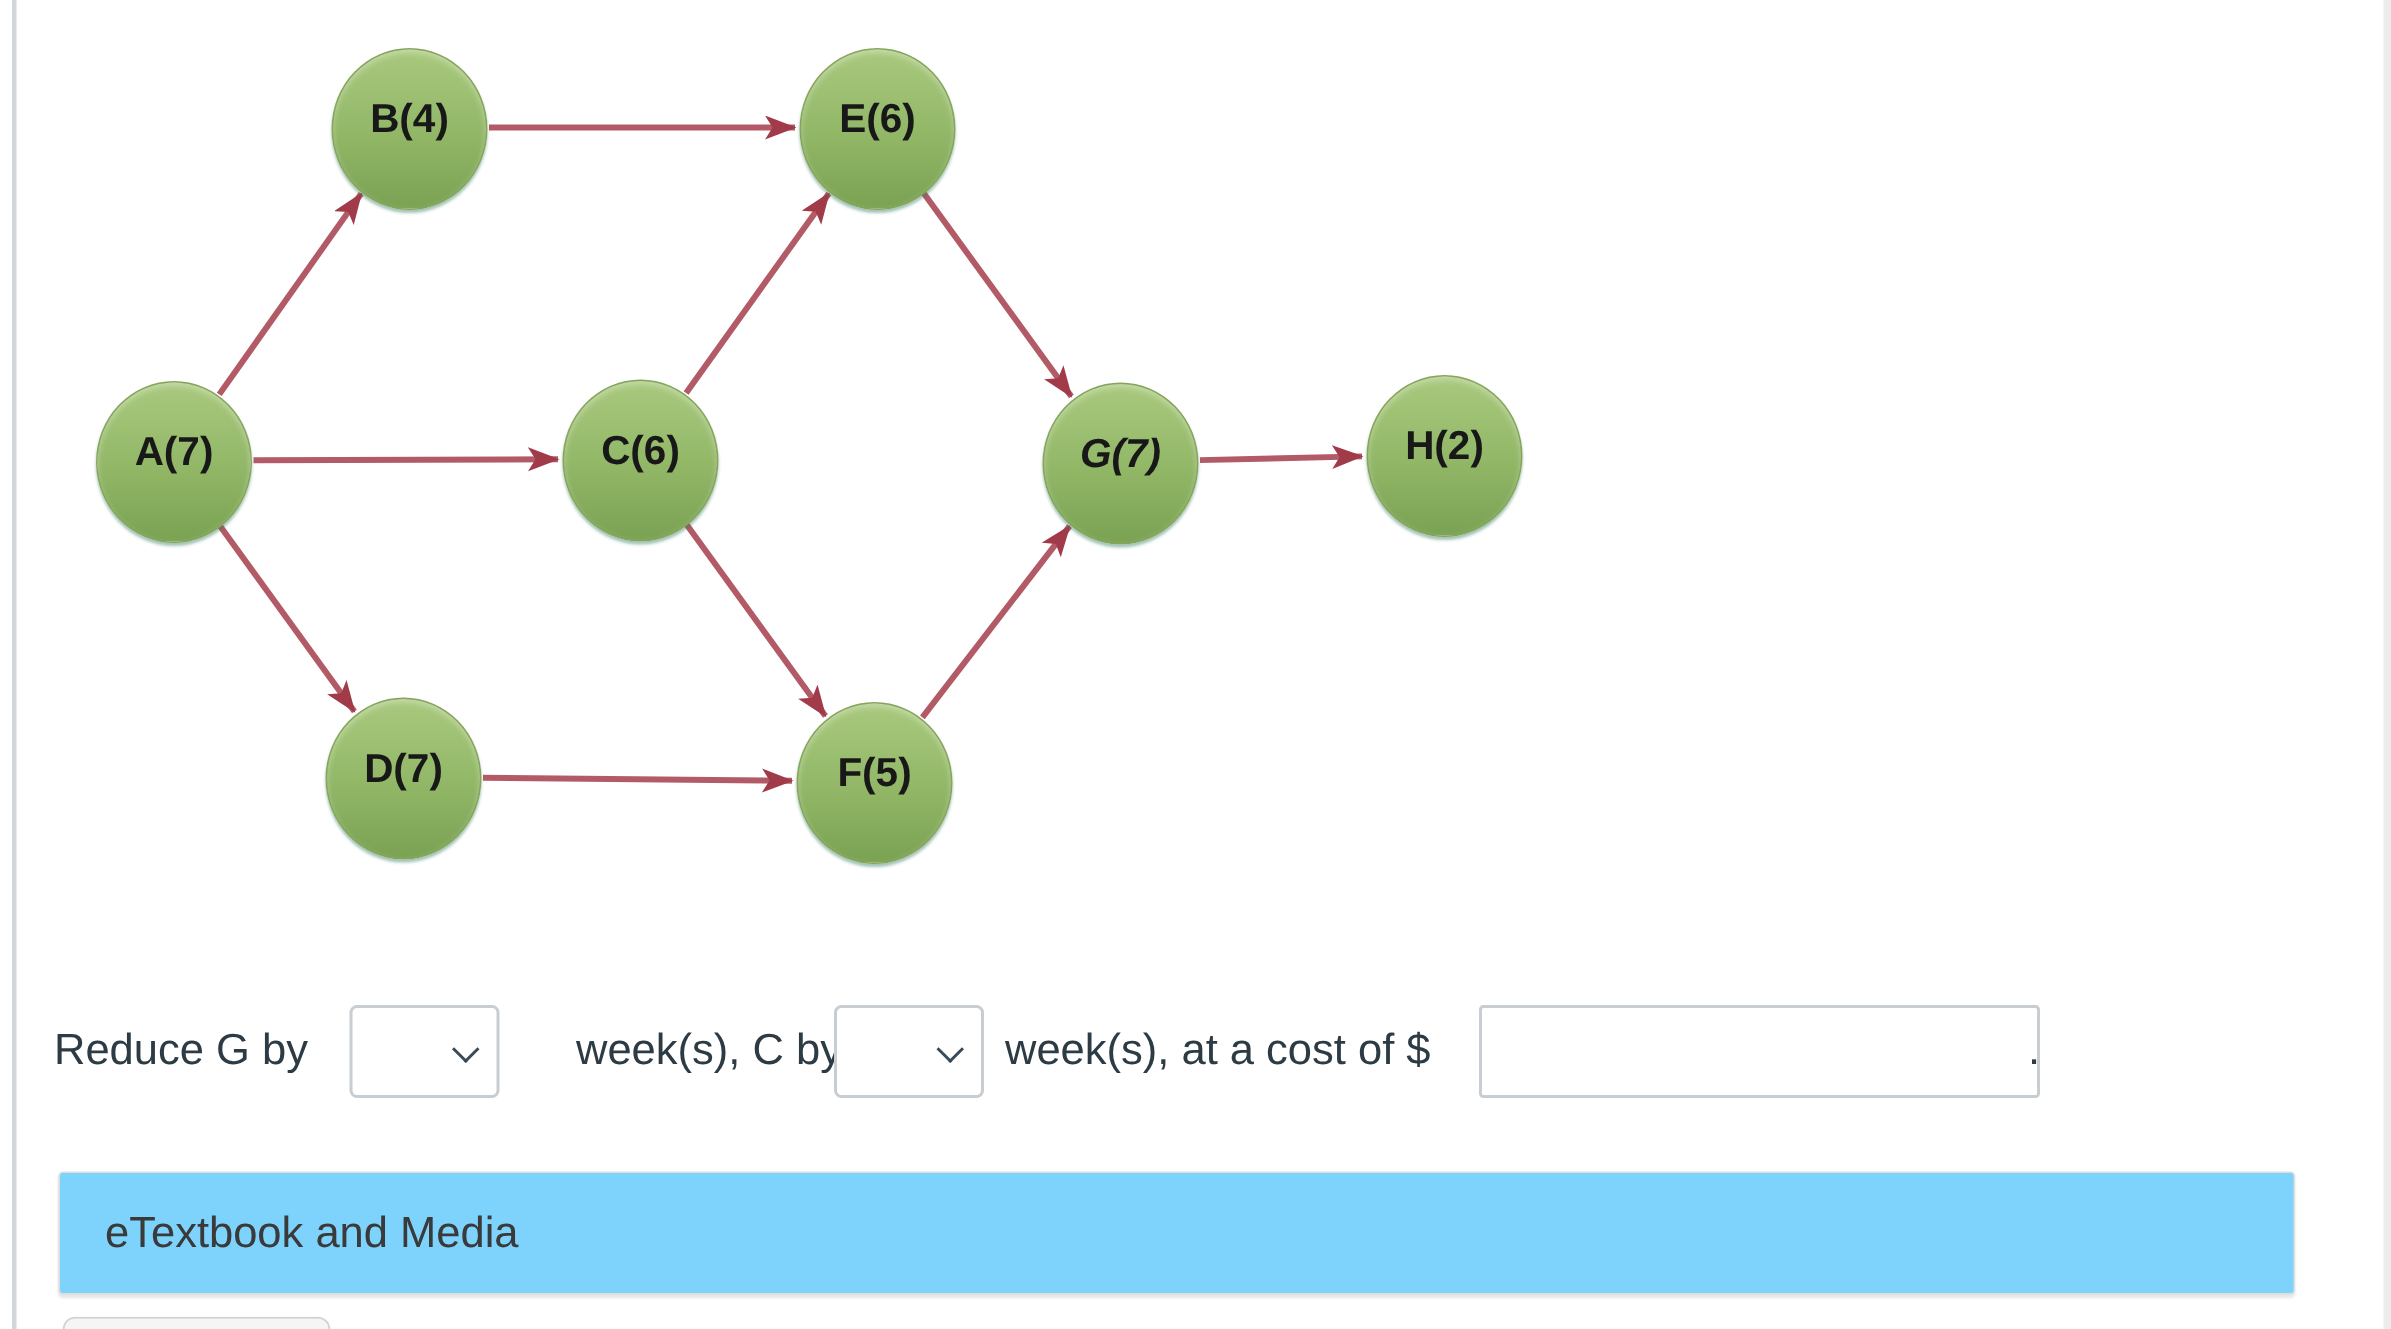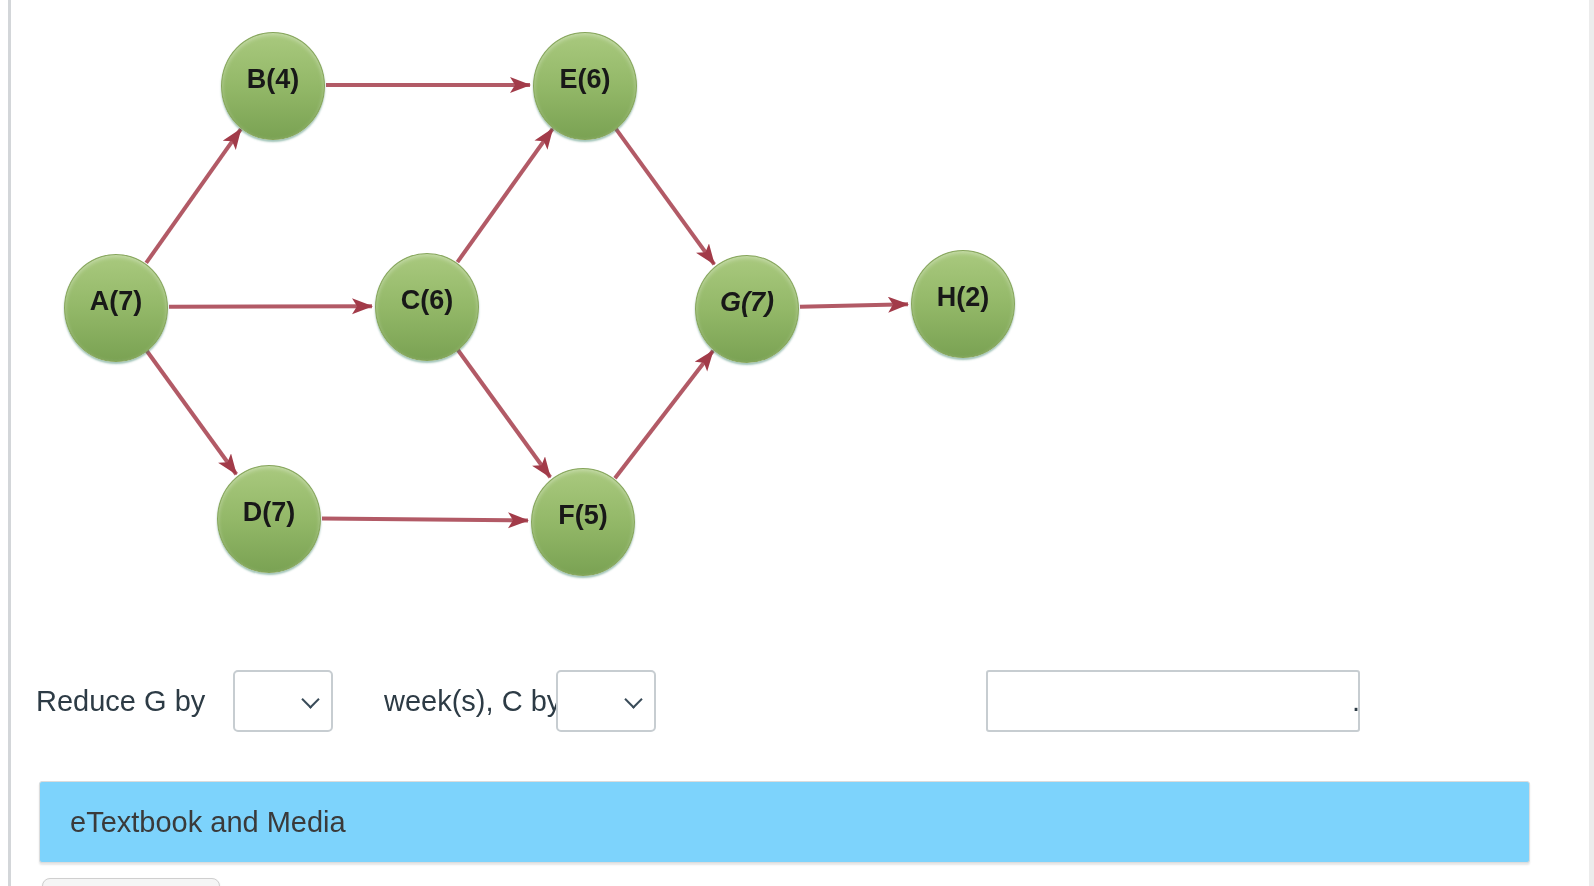--- a/index.html
+++ b/index.html
@@ -126,20 +126,21 @@
   <div class="q-select sel1">
     <span class="chev"></span>
   </div>
 
   <span class="q-text t2">week(s), C by</span>
 
   <div class="q-select sel2">
     <span class="chev"></span>
   </div>
 
+  <span class="q-text t3">week(s), at a cost of $</span>
 
   <input class="q-input" type="text" value="" style="">
 
   <span class="q-text dot">.</span>
 </div>
 
 <div class="etext-bar">
   <span class="etext-label">eTextbook and Media</span>
 </div>
 

